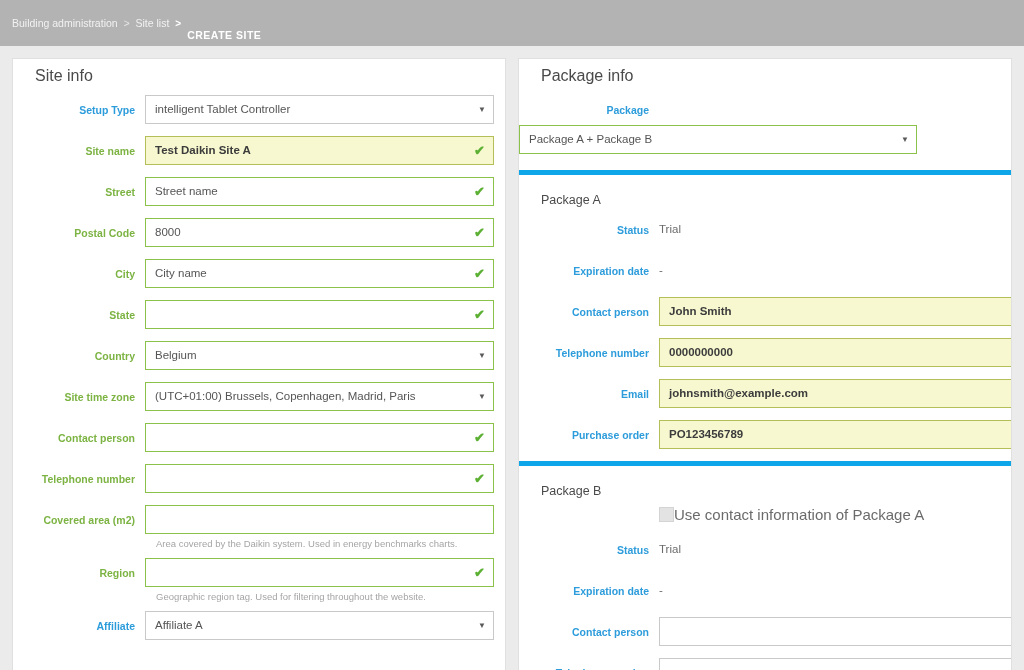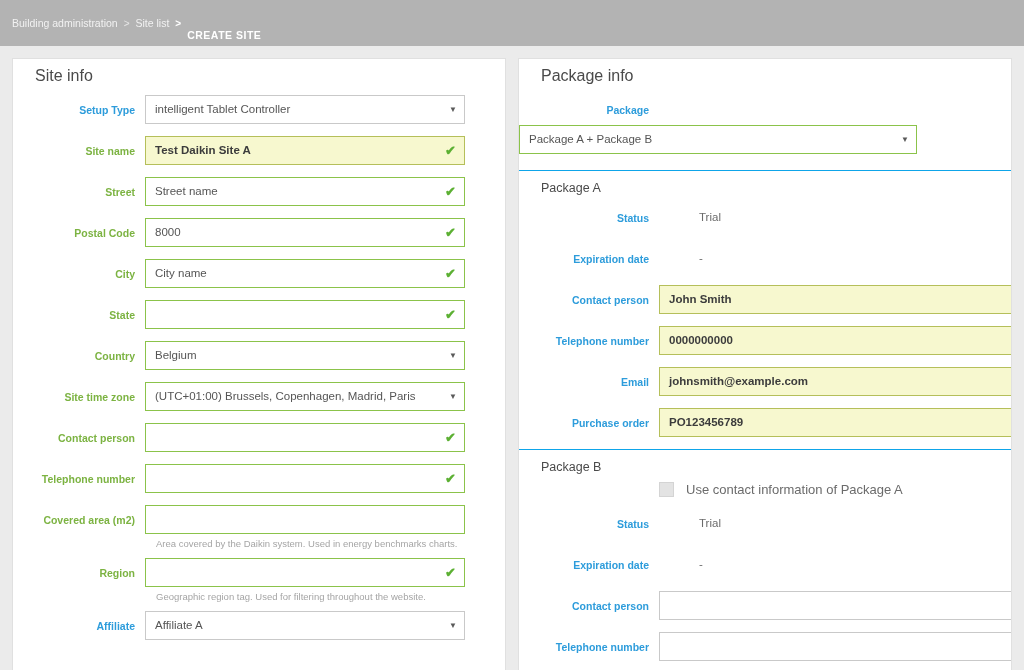--- a/index.html
+++ b/index.html
@@ -42,22 +42,22 @@
   }
 
   .card-title {
     font-size: 16px;
     color: #4a4a4a;
     padding: 8px 0 10px 22px;
     font-weight: normal;
   }
 
   .section {
-    border-top: 1px solid #0ea5e9;
-    padding-top: 8px;
+    border-top: 5px solid #0ea5e9;
+    padding-top: 16px;
   }
   .section-title {
     font-size: 12.5px;
     color: #4a4a4a;
     padding: 2px 0 8px 22px;
   }
 
   
   .row {
     display: flex;
@@ -75,21 +75,21 @@
     line-height: 30px;
     flex: 0 0 auto;
   }
   .lbl.green { color: #7cb342; }
   .lbl.blue  { color: #2d9cdb; }
   .lbl.plain { color: #2d9cdb; }
 
   .field { position: relative; flex: 0 0 auto; }
 
   
-  .col-left .field  { width: 320px; }
+  .col-left .field  { width: 349px; }
   
   .col-right .lbl   { width: 140px; }
   .col-right .field { width: 398px; }
 
   .inp {
     width: 100%;
     height: 29px;
     border: 1px solid #c9c9c9;
     background: #ffffff;
     font-size: 11.5px;
@@ -118,42 +118,40 @@
     right: 8px; top: 0;
     height: 29px; line-height: 29px;
     color: #5a5a5a;
     font-size: 8px;
   }
 
   .static-val {
     font-size: 11.5px;
     color: #6b6b6b;
     line-height: 29px;
-    margin-left: 40px;
   }
 
   .hint {
     font-size: 9.5px;
     color: #a5a5a5;
     margin: 2px 0 9px 8px;
     padding-left: 1px;
   }
 
   .cb-row { display: flex; align-items: center; margin-bottom: 12px; }
   .cb-spacer { width: 140px; flex: 0 0 auto; }
   .cbox {
     width: 15px; height: 15px;
     background: #e3e3e3;
     border: 1px solid #d4d4d4;
     flex: 0 0 auto;
   }
   .cb-label {
-    font-size: 13px;
+    font-size: 15px;
     color: #6b6b6b;
-    margin-left: 12px;
   }
 </style>
 </head>
 <body>
 
 <div class="breadcrumb-bar">
   <span class="bc-link">Building administration</span>
   <span class="bc-sep">&gt;</span>
   <span class="bc-link">Site list</span>
   <span class="bc-sep strong">&gt;</span>

